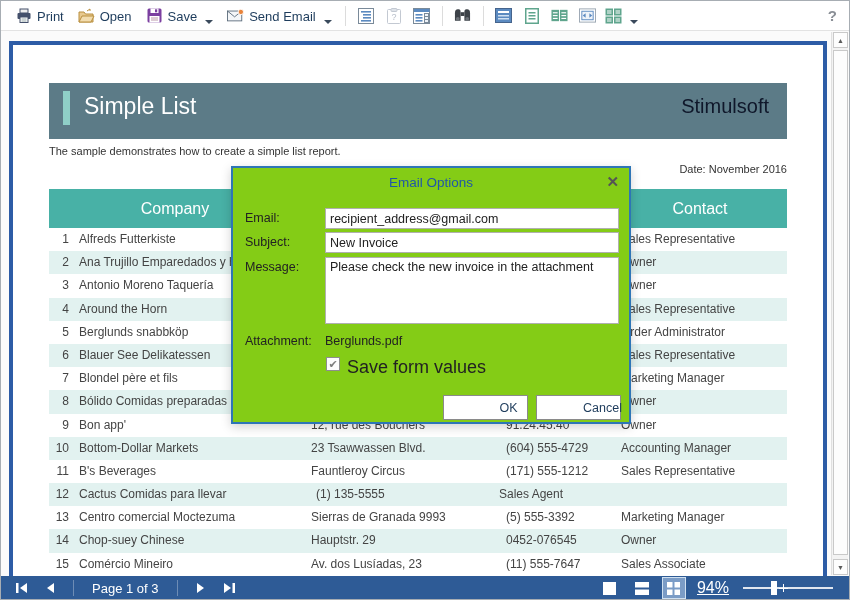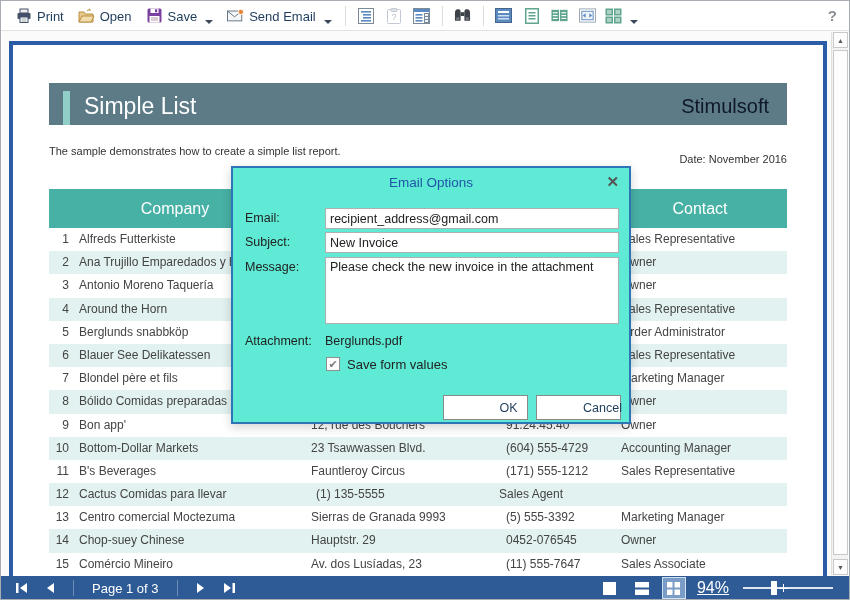--- a/index.html
+++ b/index.html
@@ -13,53 +13,53 @@
   .caret { width:0; height:0; border-left:4px solid transparent; border-right:4px solid transparent; border-top:4px solid #3a4a5c; margin-left:3px; }
   .tsep { width:1px; height:20px; background:#dcdcdc; margin:0 5px; }
   .iconbtn { display:flex; align-items:center; justify-content:center; width:26px; height:24px; border-radius:2px; }
   .help { margin-left:auto; color:#8a8f96; font-size:15px; font-weight:bold; padding-right:4px; }
 
   
   .viewer { position:absolute; left:0; top:30px; width:848px; height:545px; background:#fbfbfb; overflow:hidden; }
   .page { position:absolute; left:8px; top:10px; width:818px; height:560px; background:#fff; border:4px solid #2d5ca6; border-bottom:none; }
 
   
-  .banner { position:absolute; left:48px; top:82px; width:738px; height:42px; background:#5c7b87; }
+  .banner { position:absolute; left:48px; top:82px; width:738px; height:56px; background:#5c7b87; }
   .accent-bar { position:absolute; left:14px; top:8px; width:7px; height:34px; background:#8fcfc7; }
   .banner-title { position:absolute; left:35px; top:10px; color:#fff; font-size:23px; font-weight:400; }
   .banner-brand { position:absolute; right:18px; top:12px; color:#0f172a; font-size:20px; }
   .subtitle-row { position:absolute; left:48px; top:144px; width:738px; height:14px; font-size:11px; color:#333; }
-  .subtitle-row .right { position:absolute; right:0; top:8px; }
+  .subtitle-row .right { position:absolute; right:0; top:18px; }
 
   .thead { position:absolute; left:48px; top:188px; width:738px; height:39px; background:#48b1a6; display:grid; grid-template-columns:252px 190px 122px 174px; align-items:center; color:#fff; font-size:16px; text-align:center; }
   .tbody { position:absolute; left:48px; top:227px; width:738px; }
   .trow { display:grid; grid-template-columns:30px 222px 190px 122px 174px; height:23.2px; line-height:23.2px; font-size:12px; color:#444; white-space:nowrap; }
   .trow:nth-child(even) { background:#e2f2f0; }
   .cell-num { text-align:right; padding-right:10px; }
   .cell-addr { padding-left:10px; }
   .cell-phone { padding-left:15px; }
   .cell-contact { padding-left:8px; }
 
   
   .vscroll { position:absolute; right:1px; top:31px; width:17px; height:543px; background:#f3f3f3; border-left:1px solid #e0e0e0; }
   .sbtn { position:absolute; left:1px; width:15px; height:16px; background:#fdfdfd; border:1px solid #c9c9c9; display:flex; align-items:center; justify-content:center; font-size:7px; color:#5a5a5a; }
   .sbtn.up { top:0; }
   .sbtn.down { bottom:0; }
   .sthumb { position:absolute; left:1px; top:18px; width:15px; height:505px; background:#fdfdfd; border:1px solid #c9c9c9; }
 
   
-  .dialog { position:absolute; left:230px; top:165px; width:400px; height:258px; background:#5eead4; border:2px solid #2e75b6; box-shadow:0 3px 10px rgba(0,0,0,.18); z-index:50; }
+  .dialog { position:absolute; left:230px; top:165px; width:400px; height:258px; background:#84cc16; border:2px solid #2e75b6; box-shadow:0 3px 10px rgba(0,0,0,.18); z-index:50; }
   .dlg-title { position:absolute; left:0; top:7px; width:100%; text-align:center; color:#2057a7; font-size:13.5px; }
   .dlg-close { position:absolute; right:10px; top:5px; color:#555; font-size:15px; font-weight:bold; cursor:default; }
   .dlg-label { position:absolute; left:12px; font-size:12.5px; color:#222; }
   .dlg-input { position:absolute; left:92px; width:294px; height:21px; border:1px solid #b0b0b0; font-family:"Liberation Sans",sans-serif; font-size:12.5px; color:#222; padding:0 4px; background:#fff; }
   .dlg-textarea { position:absolute; left:92px; top:89px; width:294px; height:67px; border:1px solid #b0b0b0; font-family:"Liberation Sans",sans-serif; font-size:12.5px; color:#222; padding:2px 4px; resize:none; overflow:hidden; }
   .dlg-attach-value { position:absolute; left:92px; top:166px; font-size:12.5px; color:#222; }
   .dlg-check { position:absolute; left:93px; top:189px; width:14px; height:14px; border:1px solid #8e8e8e; background:#fcfcfc; color:#7d7d7d; font-size:11px; line-height:12px; text-align:center; }
-  .dlg-check-label { position:absolute; left:114px; top:189px; font-size:13px; color:#222; }
+  .dlg-check-label { position:absolute; left:114px; top:189px; font-size:18px; color:#222; }
   .dlg-btn { position:absolute; top:227px; width:85px; height:25px; background:#fff; border:1px solid #8a8a8a; color:#1e3c5c; font-size:12.5px; font-family:"Liberation Sans",sans-serif;padding-left:46px; }
   .dlg-btn.ok { left:210px; }
   .dlg-btn.cancel { left:303px; }
 
   
   .statusbar { position:absolute; left:0; top:575px; width:848px; height:24px; background:#2e5b96; display:flex; align-items:center; color:#fff; padding:11px 10px; }
   .nav { display:flex; align-items:center; gap:6px; }
   .navbtn { width:22px; height:18px; display:flex; align-items:center; justify-content:center; }
   .ssep { width:1px; height:16px; background:rgba(255,255,255,.3); margin:0 6px; }
   .pageinfo { font-size:13px; padding:0 6px; }

